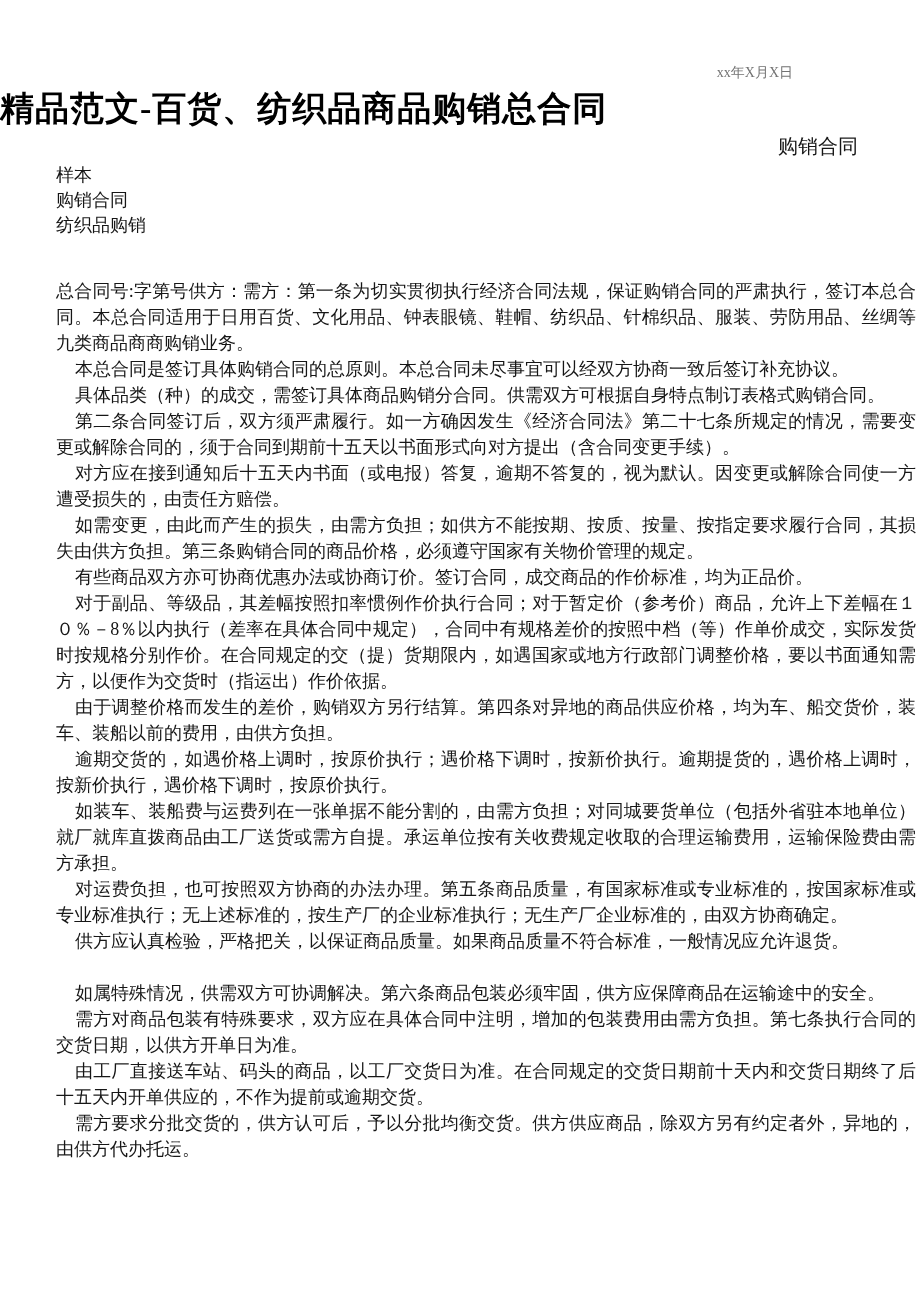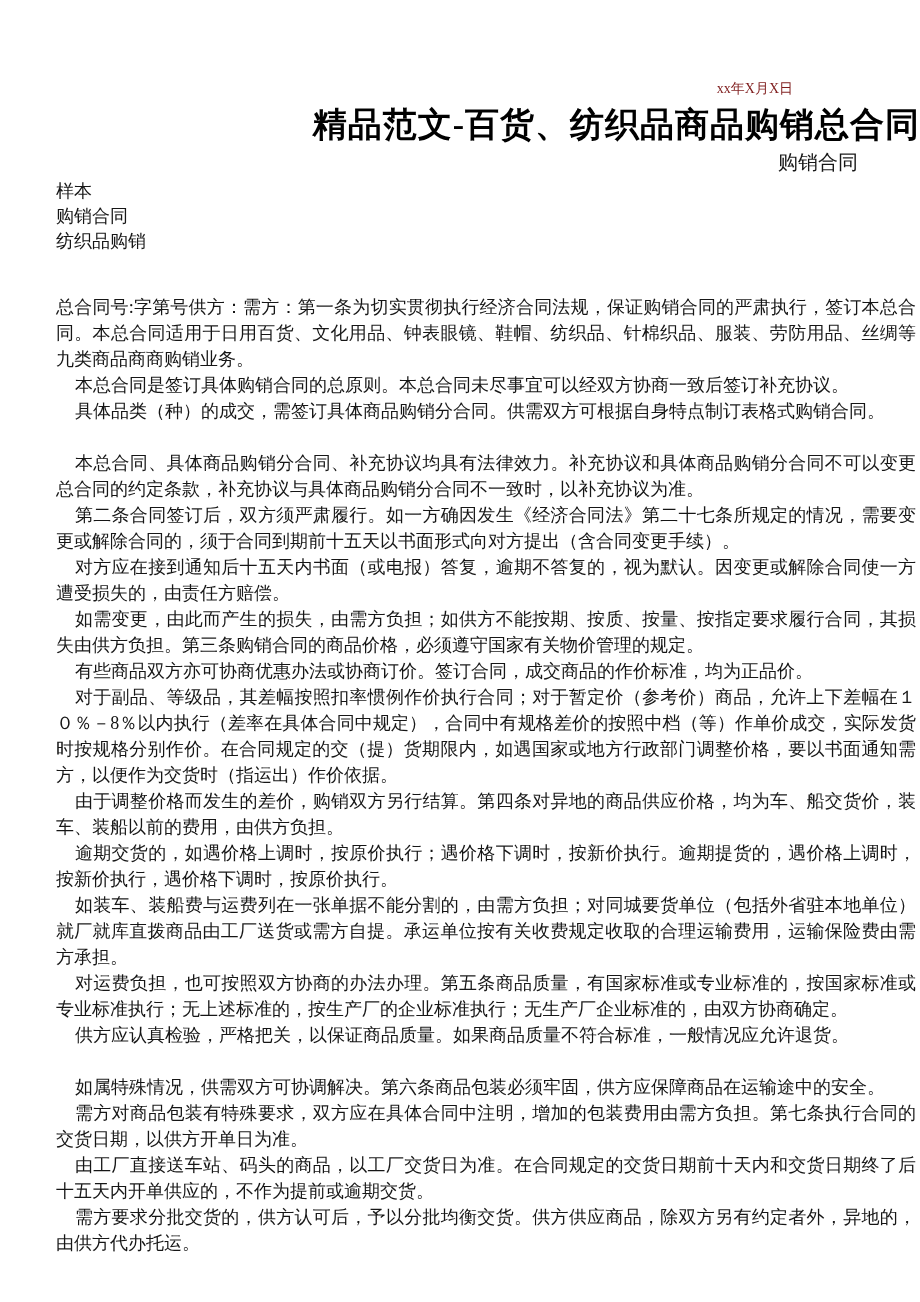--- a/index.html
+++ b/index.html
@@ -14,30 +14,30 @@
     color: #161616;
     font-family: "Liberation Serif", "DejaVu Serif", serif;
   }
   .page {
     position: relative;
     width: 920px;
     height: 1302px;
     background: #ffffff;
   }
   .date-line {
-    padding-top: 80px;
+    padding-top: 64px;
     padding-right: 127px;
     text-align: right;
     font-size: 14px;
     line-height: 18px;
-    color: #7f1d1d;
+    color: #737373;
   }
   .doc-title {
     margin: 5px 0 0 0;
-    text-align: right;
+    text-align: left;
     font-size: 34px;
     font-weight: 700;
     line-height: 1.3;
     letter-spacing: 1px;
     color: #000000;
   }
   .subtitle-line {
     margin-top: 2px;
     padding-right: 62px;
     text-align: right;
@@ -87,21 +87,20 @@
   <div class="label-lines">
     <div>样本</div>
     <div>购销合同</div>
     <div>纺织品购销</div>
   </div>
 
   <div class="content">
     <p class="no-indent">总合同号:字第号供方：需方：第一条为切实贯彻执行经济合同法规，保证购销合同的严肃执行，签订本总合同。本总合同适用于日用百货、文化用品、钟表眼镜、鞋帽、纺织品、针棉织品、服装、劳防用品、丝绸等九类商品商商购销业务。</p>
     <p>本总合同是签订具体购销合同的总原则。本总合同未尽事宜可以经双方协商一致后签订补充协议。</p>
     <p>具体品类（种）的成交，需签订具体商品购销分合同。供需双方可根据自身特点制订表格式购销合同。</p>
-    <p class="gap-before">本总合同、具体商品购销分合同、补充协议均具有法律效力。补充协议和具体商品购销分合同不可以变更总合同的约定条款，补充协议与具体商品购销分合同不一致时，以补充协议为准。</p>
     <p>第二条合同签订后，双方须严肃履行。如一方确因发生《经济合同法》第二十七条所规定的情况，需要变更或解除合同的，须于合同到期前十五天以书面形式向对方提出（含合同变更手续）。</p>
     <p>对方应在接到通知后十五天内书面（或电报）答复，逾期不答复的，视为默认。因变更或解除合同使一方遭受损失的，由责任方赔偿。</p>
     <p>如需变更，由此而产生的损失，由需方负担；如供方不能按期、按质、按量、按指定要求履行合同，其损失由供方负担。第三条购销合同的商品价格，必须遵守国家有关物价管理的规定。</p>
     <p>有些商品双方亦可协商优惠办法或协商订价。签订合同，成交商品的作价标准，均为正品价。</p>
     <p>对于副品、等级品，其差幅按照扣率惯例作价执行合同；对于暂定价（参考价）商品，允许上下差幅在１０％－8％以内执行（差率在具体合同中规定），合同中有规格差价的按照中档（等）作单价成交，实际发货时按规格分别作价。在合同规定的交（提）货期限内，如遇国家或地方行政部门调整价格，要以书面通知需方，以便作为交货时（指运出）作价依据。</p>
     <p>由于调整价格而发生的差价，购销双方另行结算。第四条对异地的商品供应价格，均为车、船交货价，装车、装船以前的费用，由供方负担。</p>
     <p>逾期交货的，如遇价格上调时，按原价执行；遇价格下调时，按新价执行。逾期提货的，遇价格上调时，按新价执行，遇价格下调时，按原价执行。</p>
     <p>如装车、装船费与运费列在一张单据不能分割的，由需方负担；对同城要货单位（包括外省驻本地单位）就厂就库直拨商品由工厂送货或需方自提。承运单位按有关收费规定收取的合理运输费用，运输保险费由需方承担。</p>
     <p>对运费负担，也可按照双方协商的办法办理。第五条商品质量，有国家标准或专业标准的，按国家标准或专业标准执行；无上述标准的，按生产厂的企业标准执行；无生产厂企业标准的，由双方协商确定。</p>
     <p>供方应认真检验，严格把关，以保证商品质量。如果商品质量不符合标准，一般情况应允许退货。</p>

